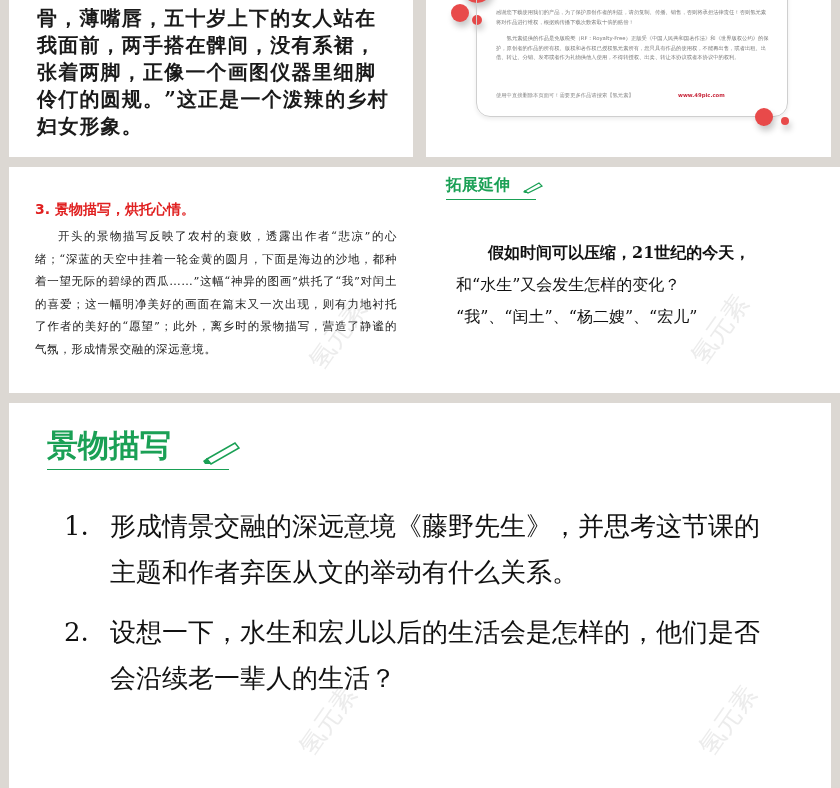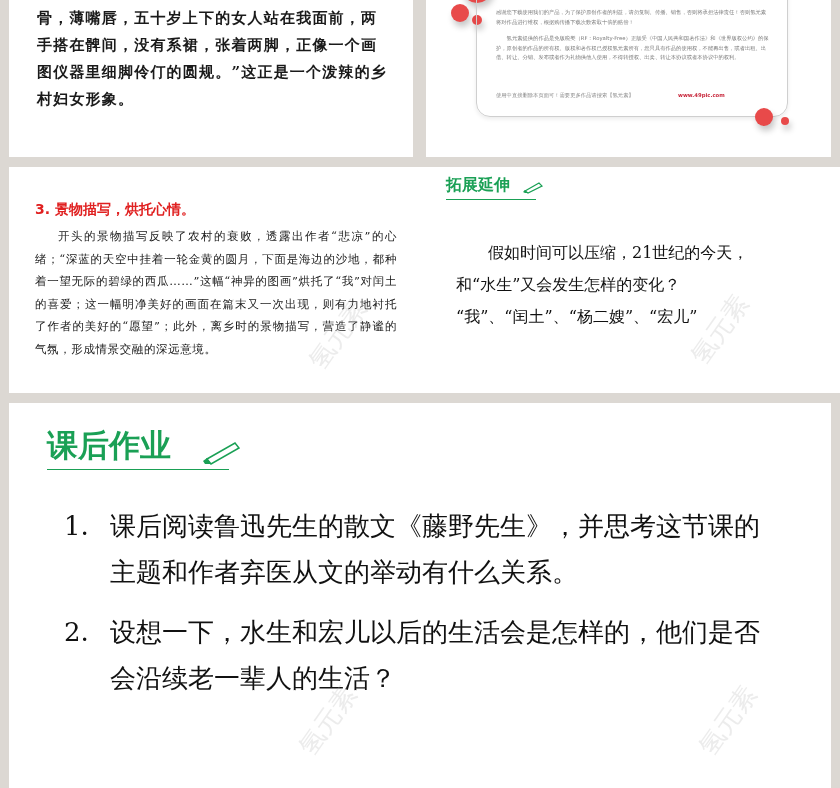--- a/index.html
+++ b/index.html
@@ -12,21 +12,21 @@
   .card { position: absolute; background: #ffffff; overflow: hidden; }
   #card-tl { left: 9px; top: -5px; width: 404px; height: 162px; }
   #card-tr { left: 426px; top: -5px; width: 405px; height: 162px; }
   #card-ml { left: 9px; top: 167px; width: 435px; height: 226px; }
   #card-mr { left: 426px; top: 167px; width: 440px; height: 226px; }
   #card-b  { left: 9px; top: 403px; width: 822px; height: 400px; }
 
   
   .para-tl {
     position: absolute; left: 28px; top: 10px; width: 352px;
-    font-size: 15px; line-height: 27px; color: #1a1a1a; font-weight: bold;
+    font-size: 20px; line-height: 27px; color: #1a1a1a; font-weight: bold;
     letter-spacing: 1.2px;
   }
 
   
   .notice-frame {
     position: absolute; left: 50px; top: -20px; width: 310px; height: 140px;
     border: 1px solid #cfcfcf; border-radius: 0 0 14px 14px;
     box-shadow: 0 2px 4px rgba(0,0,0,0.08);
   }
   .notice-text {
@@ -61,21 +61,21 @@
     font-family: "DejaVu Sans", "Liberation Sans", sans-serif;
     font-weight: bold; color: #1aa055;
   }
   .sec-underline { position: absolute; height: 1px; background: #1aa055; }
   .pencil { position: absolute; }
 
   .q-mr {
     position: absolute; left: 30px; top: 70px; width: 345px;
     font-size: 16px; line-height: 32px; color: #111;
   }
-  .q-mr .indent { padding-left: 2em; }
+  .q-mr .indent { padding-left: 2em; font-weight: bold; }
 
   
   .hw-list { position: absolute; left: 55px; top: 100px; width: 700px; margin: 0; padding: 0; list-style: none; }
   .hw-item { position: relative; padding-left: 46px; font-size: 26px; line-height: 46px; color: #111; margin-bottom: 14px; }
   .hw-num { position: absolute; left: 0; top: 0; }
 
   .wm {
     position: absolute; color: rgba(180,180,180,0.25);
     font-family: "DejaVu Sans", sans-serif; font-size: 26px;
     transform: rotate(-55deg); pointer-events: none;
@@ -120,30 +120,30 @@
   <div class="sec-underline" style="left:20px;top:32px;width:90px;"></div>
   <div class="q-mr">
     <div class="indent">假如时间可以压缩，21世纪的今天，</div>
     <div>和“水生”又会发生怎样的变化？</div>
     <div>“我”、“闰土”、“杨二嫂”、“宏儿”</div>
   </div>
   <div class="wm" style="left:255px;top:145px;">氢元素</div>
 </div>
 
 <div id="card-b" class="card">
-  <div class="sec-head" style="left:38px;top:22px;font-size:31px;">课后作业</div>
+  <div class="sec-head" style="left:38px;top:22px;font-size:31px;">景物描写</div>
   <svg class="pencil" style="left:192px;top:36px;" width="42" height="26" viewBox="0 0 42 26">
     <path d="M6 20 L34 4 L38 9 L10 25 Z" fill="none" stroke="#1aa055" stroke-width="1.5"></path>
     <path d="M2 22 L6 19 L10 25 L4 25 Z" fill="#1aa055"></path>
   </svg>
   <div class="sec-underline" style="left:38px;top:66px;width:182px;"></div>
   <ol class="hw-list">
     <li class="hw-item">
       <span class="hw-num">1.</span>
-      <span>课后阅读鲁迅先生的散文《藤野先生》，并思考这节课的主题和作者弃医从文的举动有什么关系。</span>
+      <span>形成情景交融的深远意境《藤野先生》，并思考这节课的主题和作者弃医从文的举动有什么关系。</span>
     </li>
     <li class="hw-item">
       <span class="hw-num">2.</span>
       <span>设想一下，水生和宏儿以后的生活会是怎样的，他们是否会沿续老一辈人的生活？</span>
     </li>
   </ol>
   <div class="wm" style="left:280px;top:300px;">氢元素</div>
   <div class="wm" style="left:680px;top:300px;">氢元素</div>
 </div>
 

